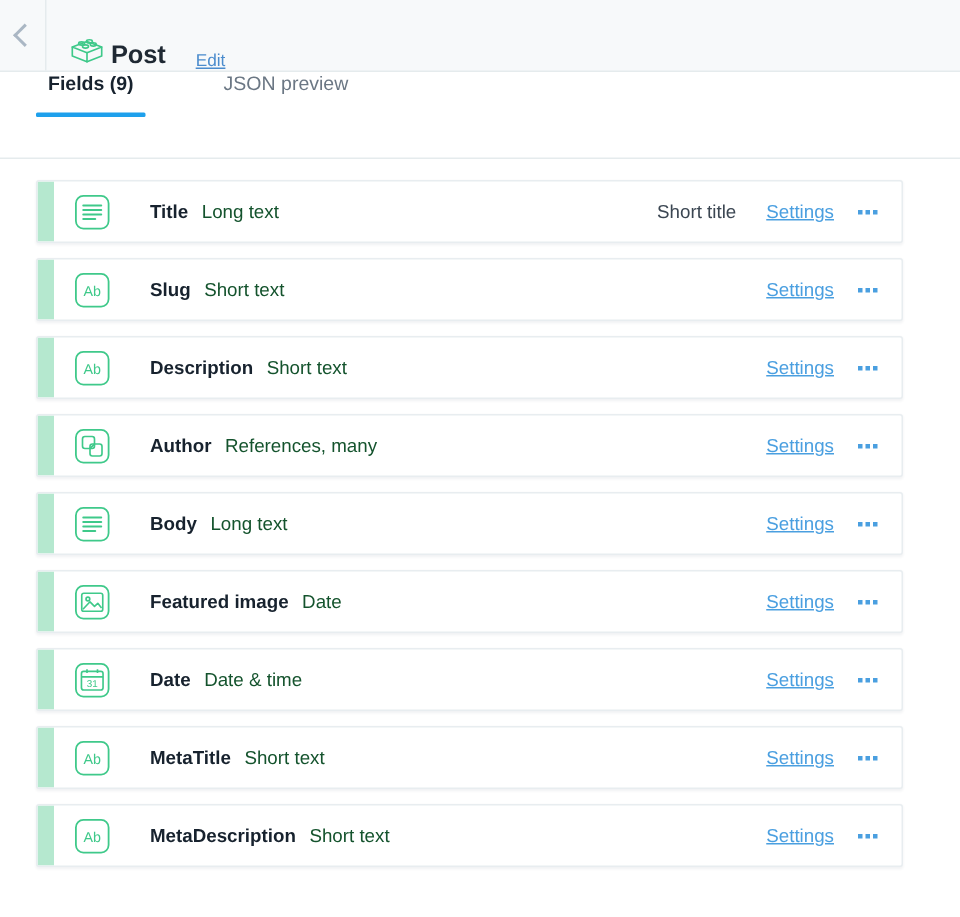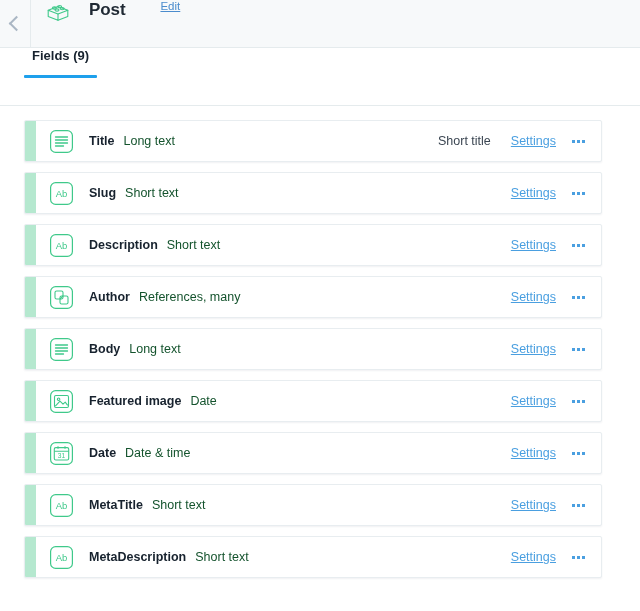--- a/index.html
+++ b/index.html
@@ -38,23 +38,23 @@
     display: block;
     width: 9px;
     height: 9px;
     border-left: 2px solid #aab7c4;
     border-bottom: 2px solid #aab7c4;
     transform: rotate(45deg);
     margin-left: 3px;
   }
   .title-cell {
     display: flex;
-    align-items: flex-start;
+    align-items: flex-end;
     padding-left: 14px;
-    gap: 18px;
+    gap: 3px;
   }
   .brick-icon {
     width: 26px;
     height: 26px;
     display: block;
   }
   .ct-title {
     font-size: 17px;
     font-weight: bold;
     color: #1f2933;
@@ -130,21 +130,21 @@
     width: 25px;
     height: 25px;
     margin-left: 13px;
     flex: 0 0 auto;
     display: block;
   }
   .field-name {
     font-size: 12.5px;
     font-weight: bold;
     color: #17222e;
-    margin-left: 15px;
+    margin-left: 26px;
     white-space: nowrap;
   }
   .field-type {
     font-size: 12.5px;
     color: #14532d;
     margin-left: 9px;
     white-space: nowrap;
   }
   .spacer { flex: 1 1 auto; }
   .entry-title-tag {
@@ -196,20 +196,21 @@
         <ellipse cx="17.2" cy="8.6" rx="2.0" ry="1.1"></ellipse>
       </g>
     </svg>
     <span class="ct-title">Post</span>
     <span class="edit-link">Edit</span>
   </div>
 </div>
 
 <div class="tabs">
   <div class="tab active">Fields (9)</div>
+  <div class="tab">JSON preview</div>
 </div>
 
 <div class="field-list">
     <div class="field-row">
       <div class="drag-handle"></div>
       <svg viewBox="0 0 25 25" class="type-icon">
         <rect x="1.6" y="1.6" width="21.8" height="21.8" rx="5" fill="none" stroke="#3fc98a" stroke-width="1.2"></rect>
         <g stroke="#3fc98a" stroke-width="1.3" stroke-linecap="round">
           <path d="M6.5 8 H18.5"></path>
           <path d="M6.5 11 H18.5"></path>

